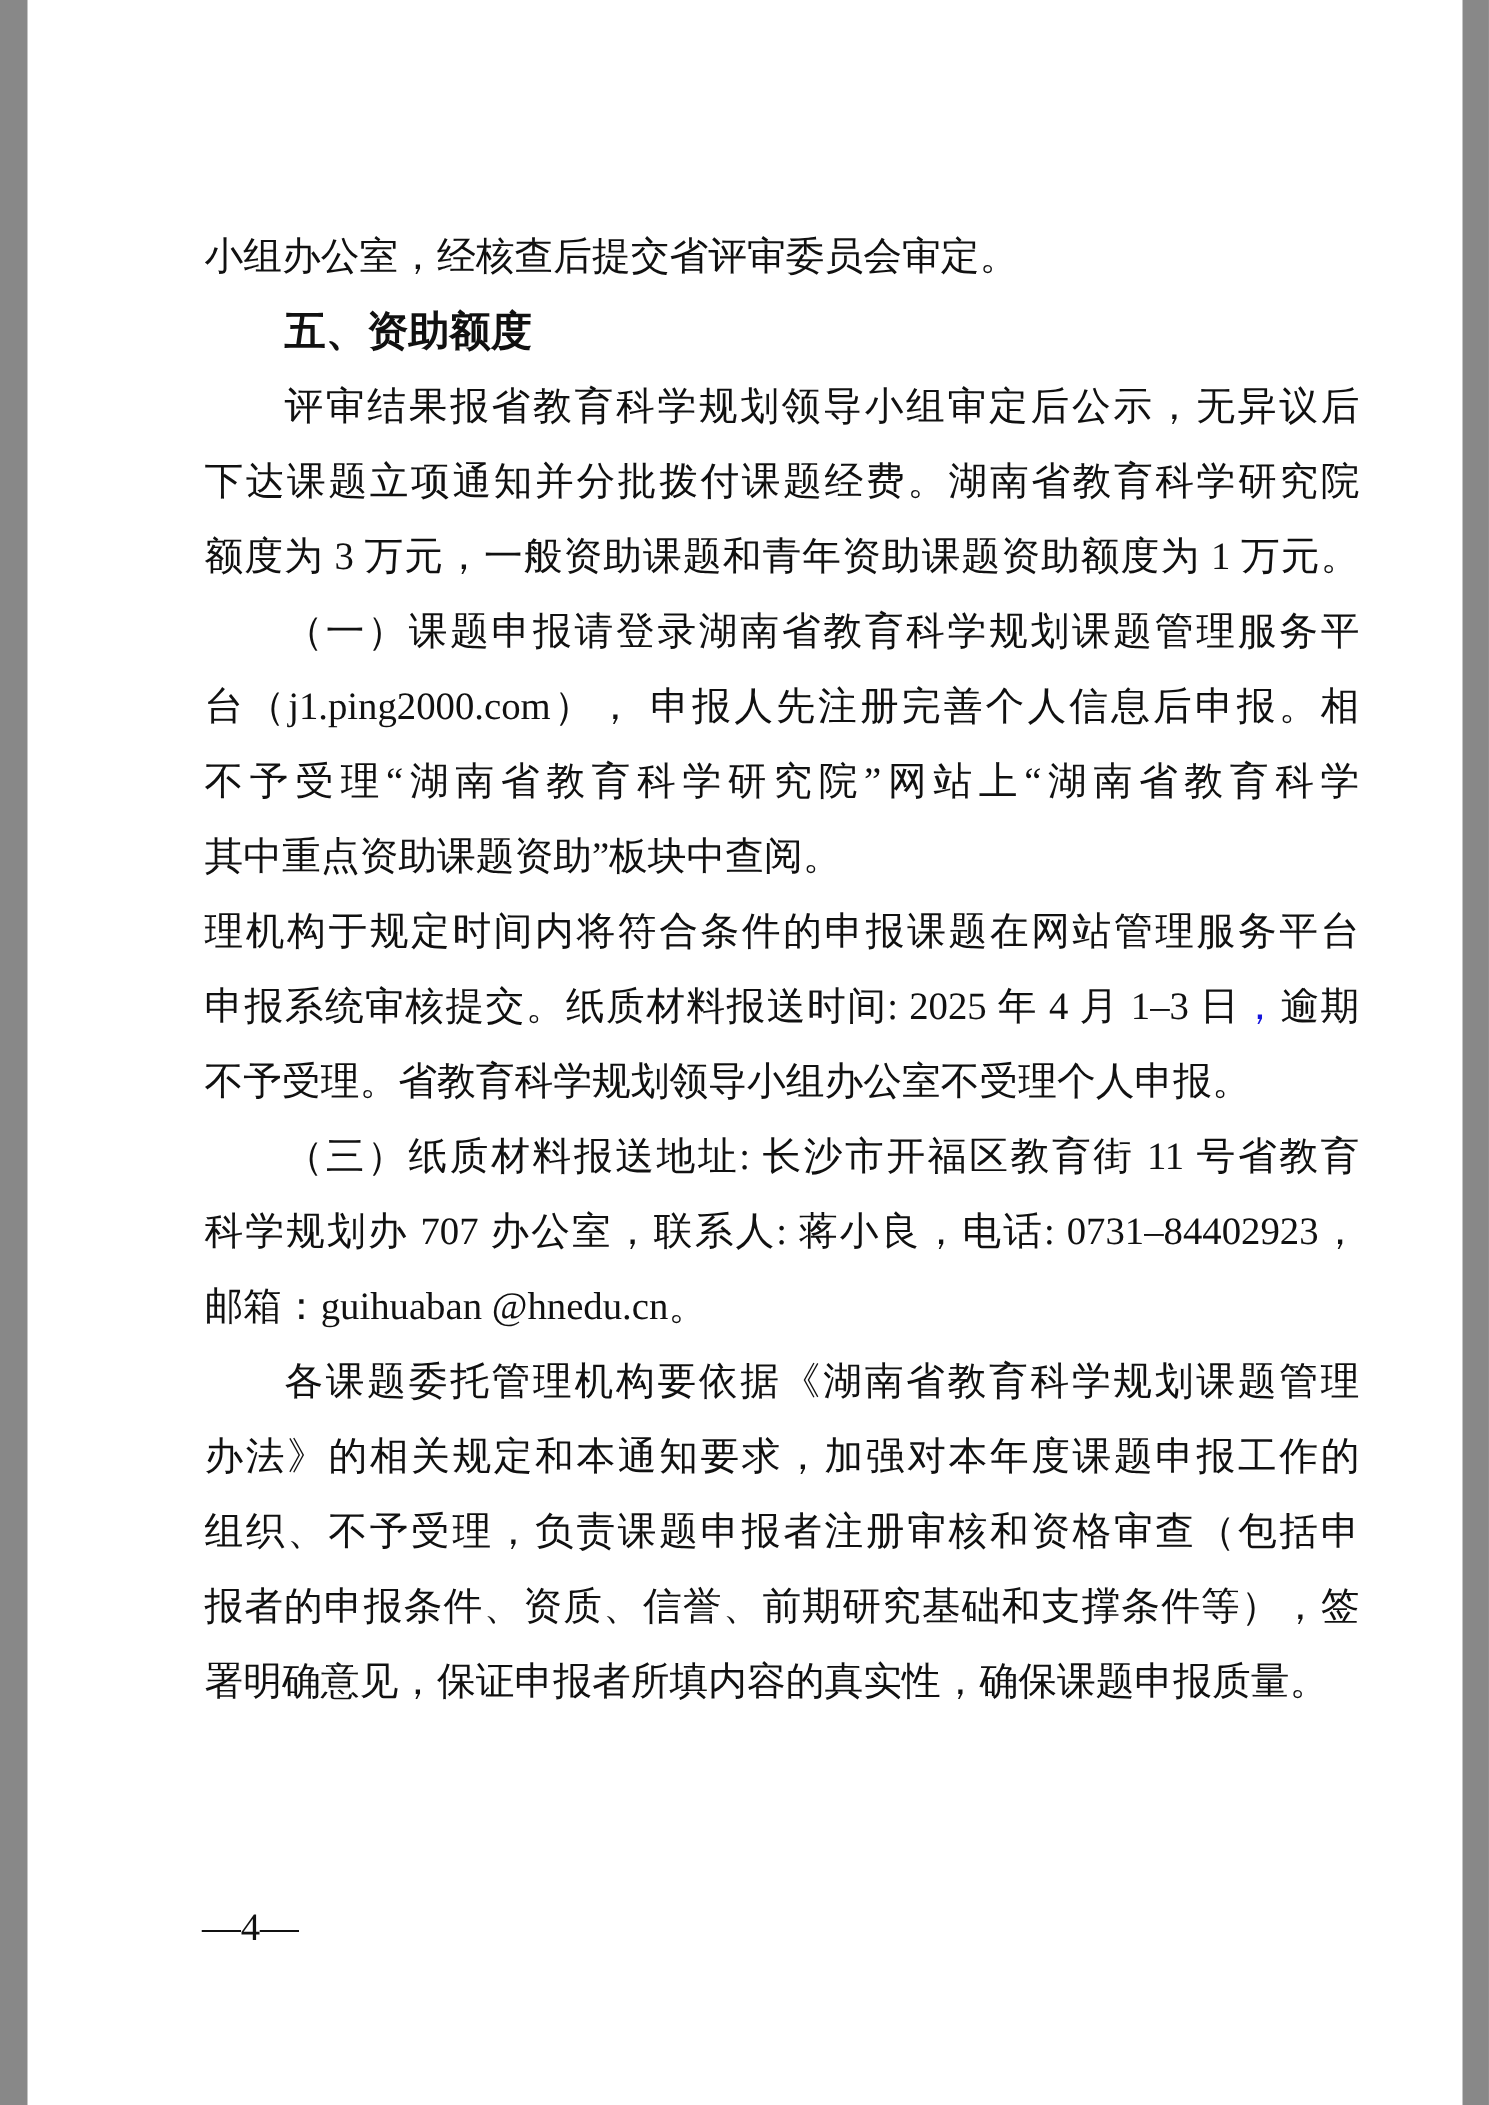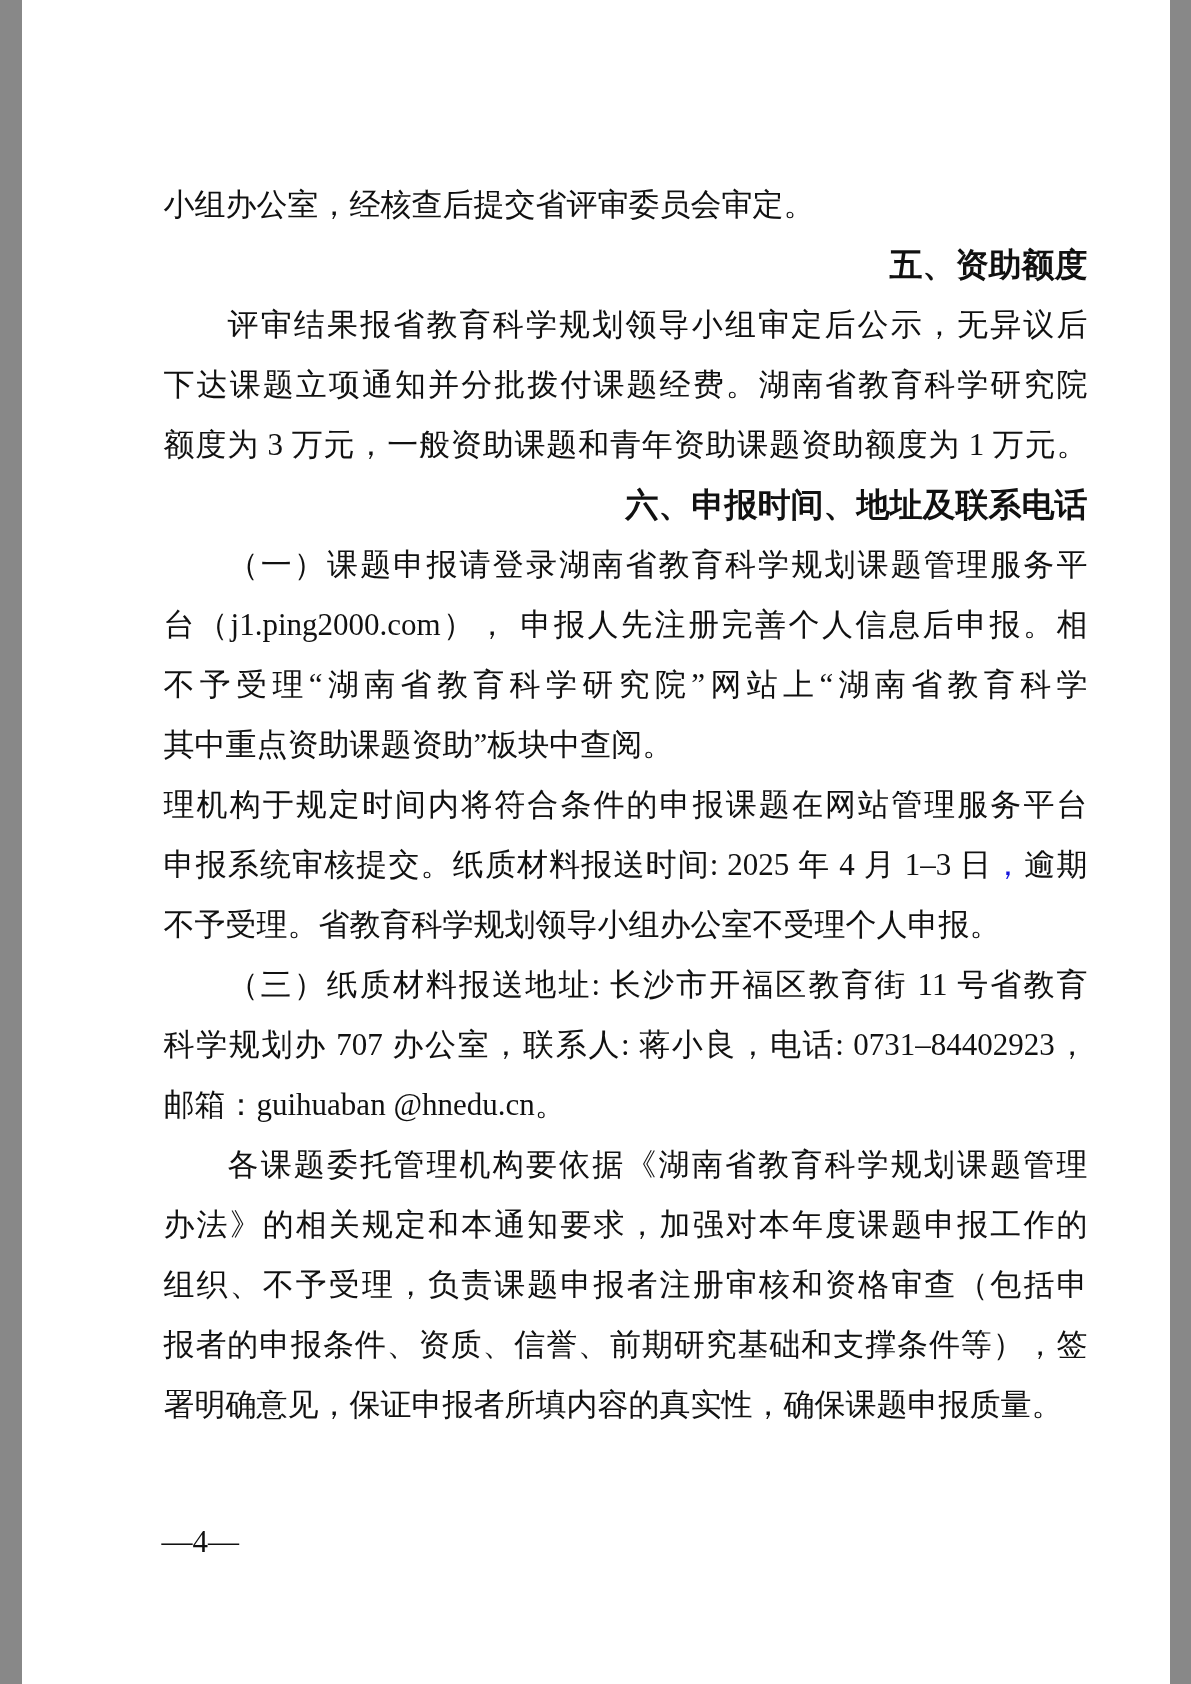--- a/index.html
+++ b/index.html
@@ -35,21 +35,21 @@
     text-align: left;
   }
   .line.indent {
     text-indent: 64px;
   }
   .line.heading {
     font-family: "Liberation Sans", "DejaVu Sans", sans-serif;
     font-weight: 700;
     font-size: 33px;
     text-indent: 64px;
-    text-align: right;
+    text-align: left;
   }
   .footer {
     position: absolute;
     left: 140px;
     top: 1524px;
     font-size: 31px;
     line-height: 36px;
     font-family: "Liberation Serif", "DejaVu Serif", serif;
     color: #111111;
   }
@@ -57,21 +57,20 @@
 </head>
 <body>
 
 <div class="page">
   <div class="content">
     <div class="line end">小组办公室，经核查后提交省评审委员会审定。</div>
     <div class="line heading">五、资助额度</div>
     <div class="line fill indent">评审结果报省教育科学规划领导小组审定后公示，无异议后</div>
     <div class="line fill">下达课题立项通知并分批拨付课题经费。湖南省教育科学研究院</div>
     <div class="line fill">额度为 3 万元，一般资助课题和青年资助课题资助额度为 1 万元。</div>
-    <div class="line heading">六、申报时间、地址及联系电话</div>
     <div class="line fill indent">（一）课题申报请登录湖南省教育科学规划课题管理服务平</div>
     <div class="line fill">台（j1.ping2000.com）， 申报人先注册完善个人信息后申报。相</div>
     <div class="line fill">不予受理“湖南省教育科学研究院”网站上“湖南省教育科学</div>
     <div class="line end">其中重点资助课题资助”板块中查阅。</div>
     <div class="line fill">理机构于规定时间内将符合条件的申报课题在网站管理服务平台</div>
     <div class="line fill">
       <span>申报系统审核提交。纸质材料报送时间: 2025 年 4 月 1–3 日</span><span class="blue" style="color: rgb(20, 20, 220);">，</span><span>逾期</span>
     </div>
     <div class="line end">不予受理。省教育科学规划领导小组办公室不受理个人申报。</div>
     <div class="line fill indent">（三）纸质材料报送地址: 长沙市开福区教育街 11 号省教育</div>

